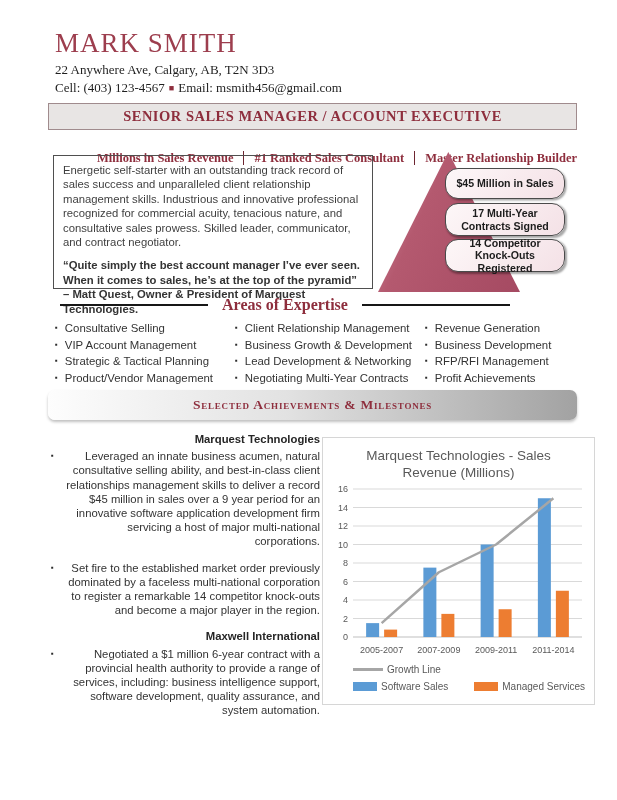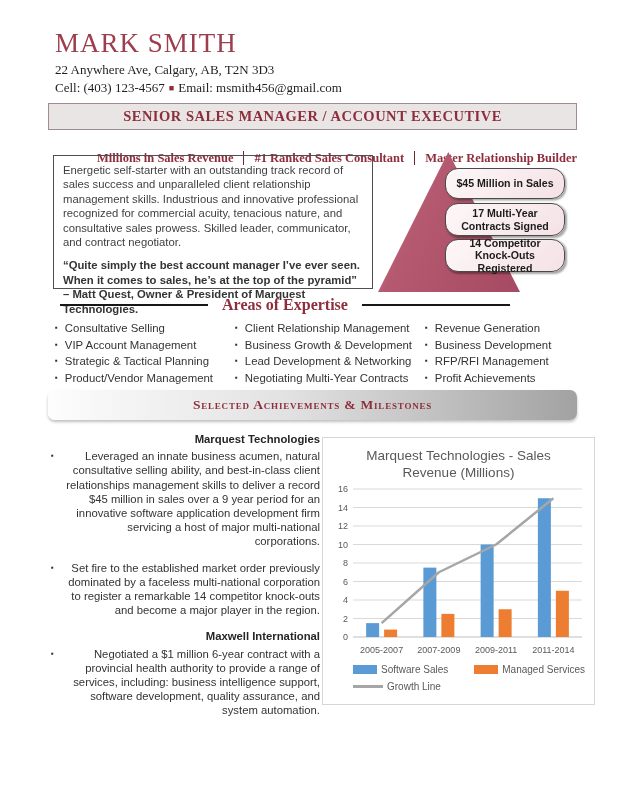--- a/index.html
+++ b/index.html
@@ -279,30 +279,30 @@
         <rect x="210.875" y="15.25" width="13" height="138.75" fill="#5b9bd5"></rect>
         <rect x="57.125" y="146.6" width="13" height="7.400000000000006" fill="#ed7d31"></rect>
         <rect x="114.375" y="130.875" width="13" height="23.125" fill="#ed7d31"></rect>
         <rect x="171.625" y="126.25" width="13" height="27.75" fill="#ed7d31"></rect>
         <rect x="228.875" y="107.75" width="13" height="46.25" fill="#ed7d31"></rect>
         <polyline points="54.625,140.125 111.875,89.25 169.125,61.5 226.375,15.25" fill="none" stroke="#a6a6a6" stroke-width="2.5" stroke-linejoin="round"></polyline>
       </svg>
     <div class="chart-legend">
         <div class="legend-row">
           <div class="legend-item">
+            <span class="legend-line-swatch" style="background: rgb(166, 166, 166);"></span>
+            <span>Growth Line</span>
+          </div>
+        </div>
+        <div class="legend-row">
+          <div class="legend-item">
             <span class="legend-swatch" style="background: rgb(91, 155, 213);"></span>
             <span>Software Sales</span>
           </div>
           <div class="legend-item">
             <span class="legend-swatch" style="background: rgb(237, 125, 49);"></span>
             <span>Managed Services</span>
           </div>
         </div>
-        <div class="legend-row">
-          <div class="legend-item">
-            <span class="legend-line-swatch" style="background: rgb(166, 166, 166);"></span>
-            <span>Growth Line</span>
-          </div>
-        </div>
       </div>
   </div>
 
 </div>
 
 </body></html>

